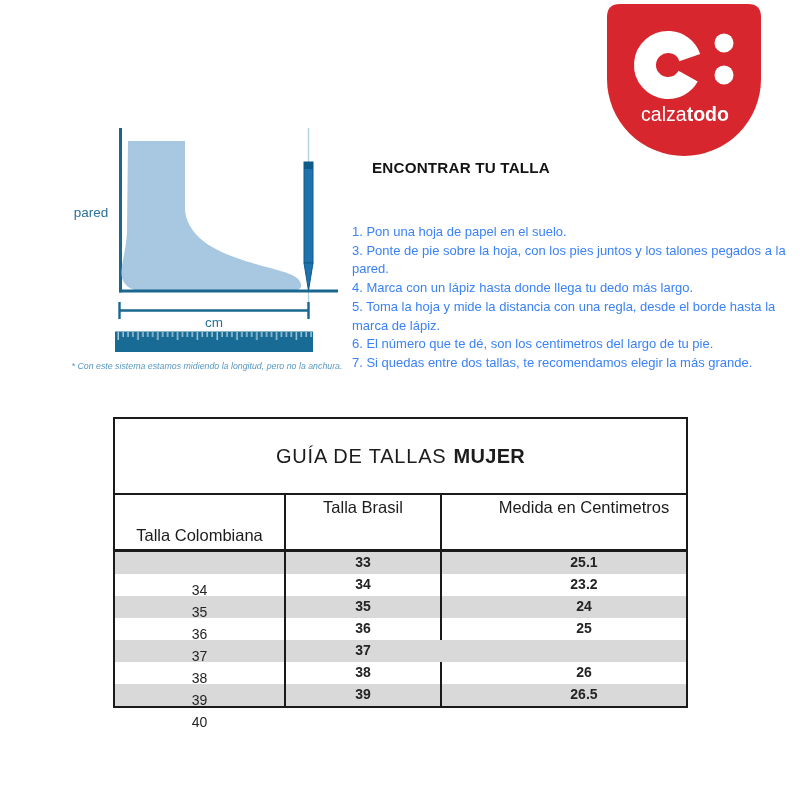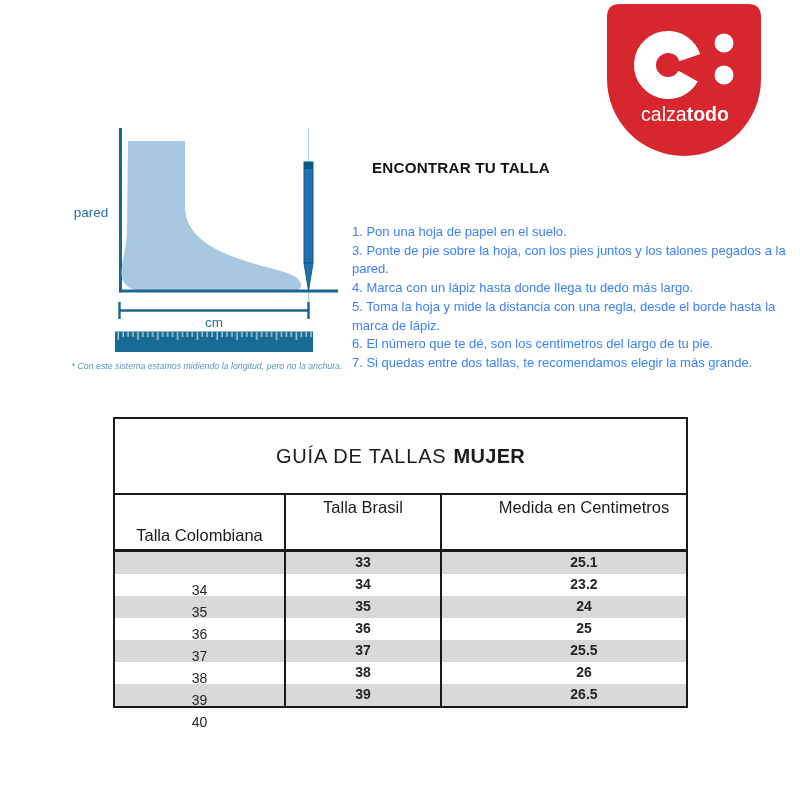--- a/index.html
+++ b/index.html
@@ -151,21 +151,20 @@
       <div class="td c3">24</div>
     </div>
     <div class="tbl-row">
       <div class="td c1">37</div>
       <div class="td c2">36</div>
       <div class="td c3">25</div>
     </div>
     <div class="tbl-row gray">
       <div class="td c1">38</div>
       <div class="td c2">37</div>
-      <div class="td c3">25.5</div>
     </div>
     <div class="tbl-row">
       <div class="td c1">39</div>
       <div class="td c2">38</div>
       <div class="td c3">26</div>
     </div>
     <div class="tbl-row gray">
       <div class="td c1">40</div>
       <div class="td c2">39</div>
       <div class="td c3">26.5</div>

